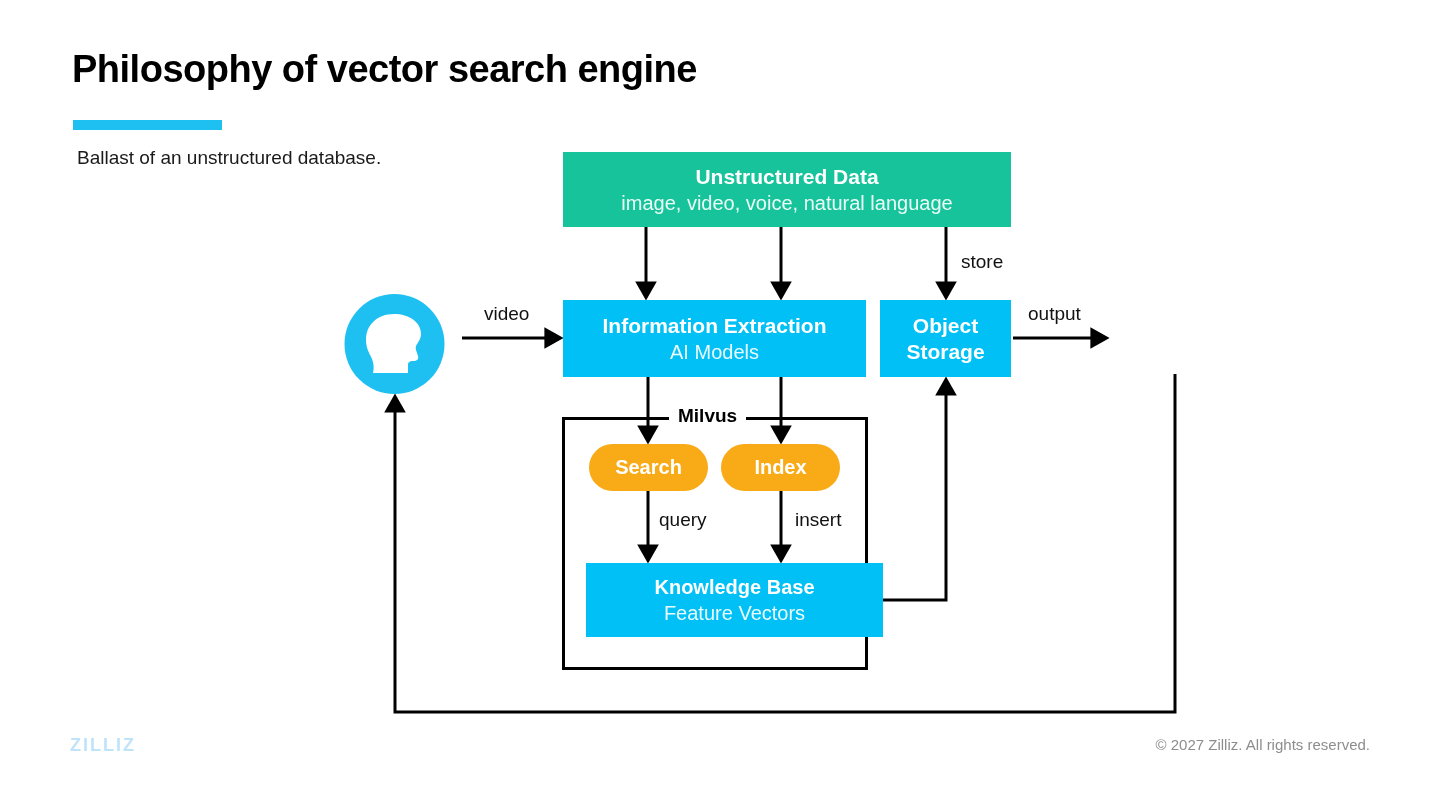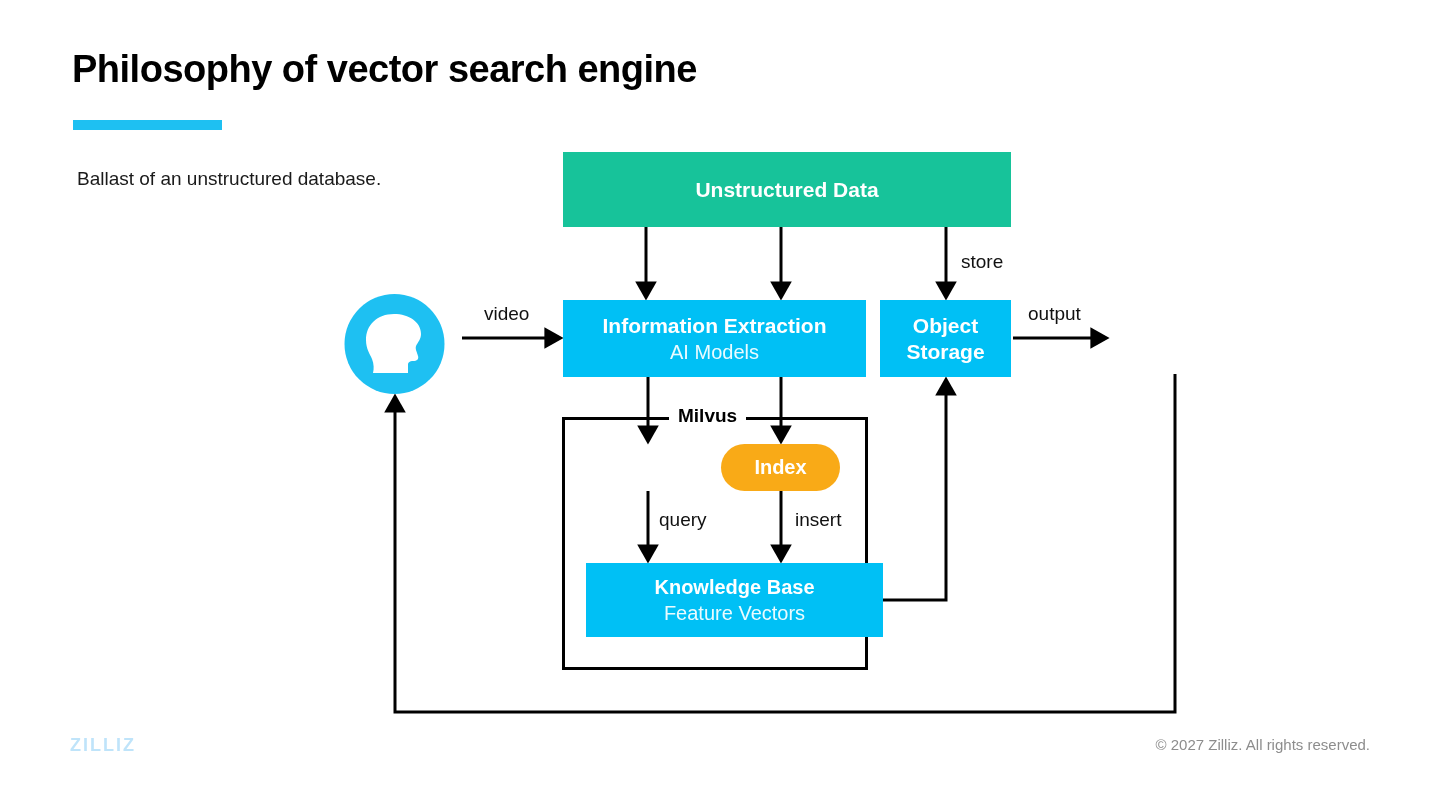--- a/index.html
+++ b/index.html
@@ -31,21 +31,21 @@
     position: absolute;
     left: 73px;
     top: 120px;
     width: 149px;
     height: 10px;
     background: #1ec0f2;
   }
   #slide-subtitle {
     position: absolute;
     left: 77px;
-    top: 168px;
+    top: 147px;
     font-size: 19px;
     color: #1a1a1a;
     white-space: nowrap;
   }
 
   
   #diagram {
     position: absolute;
     left: 0;
     top: 0;
@@ -267,36 +267,40 @@
 
   <svg id="person-icon" viewBox="0 0 123 100" xmlns="http://www.w3.org/2000/svg">
     <circle cx="61.5" cy="50" r="50" fill="#1ec0f2"></circle>
     <path d="M61 20 C44 20 33 31 33 46 C33 55 37 60 39 65 C41 70 41 75 40 79
              L75 79 L75 71 C75 68 77 67 80 67 C84 67 86 65 85 62
              C84 58 82 55 83 52 C85 48 88 45 88 40 C88 28 76 20 61 20 Z" fill="#ffffff"></path>
   </svg>
 
   <div class="node" id="node-unstructured-data">
     <span class="node-title">Unstructured Data</span>
+    <span class="node-sub">image, video, voice, natural language</span>
   </div>
 
   <div class="node" id="node-information-extraction">
     <span class="node-title">Information Extraction</span>
     <span class="node-sub">AI Models</span>
   </div>
 
   <div class="node" id="node-object-storage">
     <span class="node-title">Object</span>
     <span class="node-title">Storage</span>
   </div>
 
 
   <div id="milvus-container"></div>
   <div id="milvus-label">Milvus</div>
 
+  <div class="pill" id="node-search">
+    <span>Search</span>
+  </div>
 
   <div class="pill" id="node-index">
     <span>Index</span>
   </div>
 
   <div class="node" id="node-knowledge-base">
     <span class="node-title">Knowledge Base</span>
     <span class="node-sub">Feature Vectors</span>
   </div>
 

